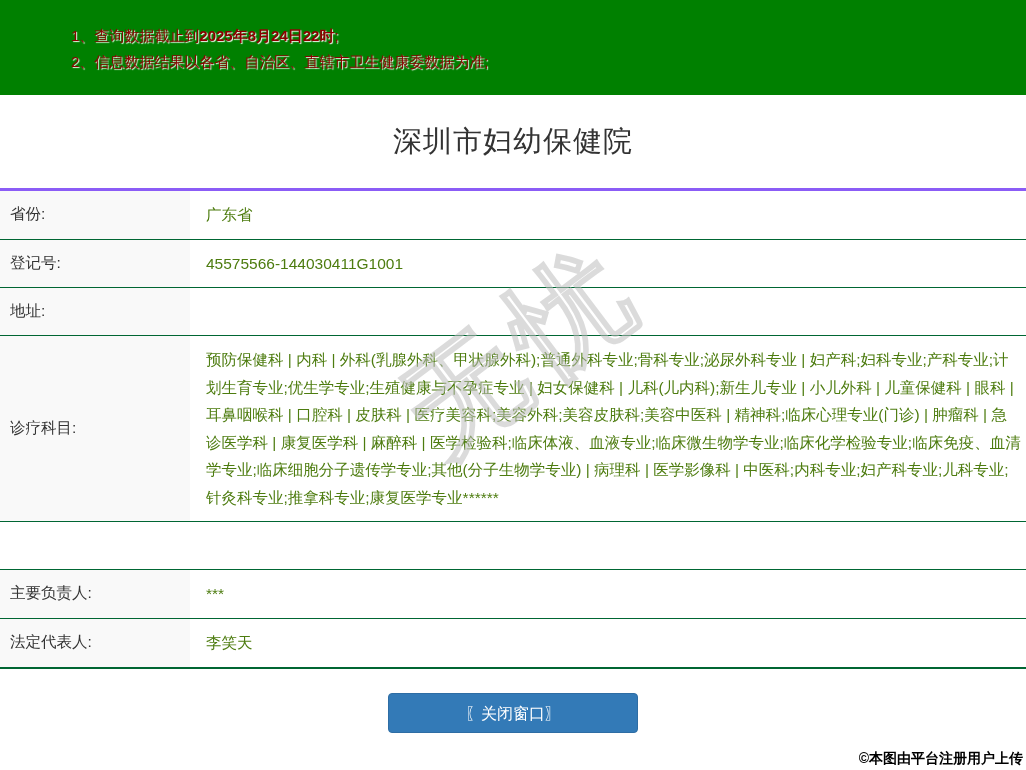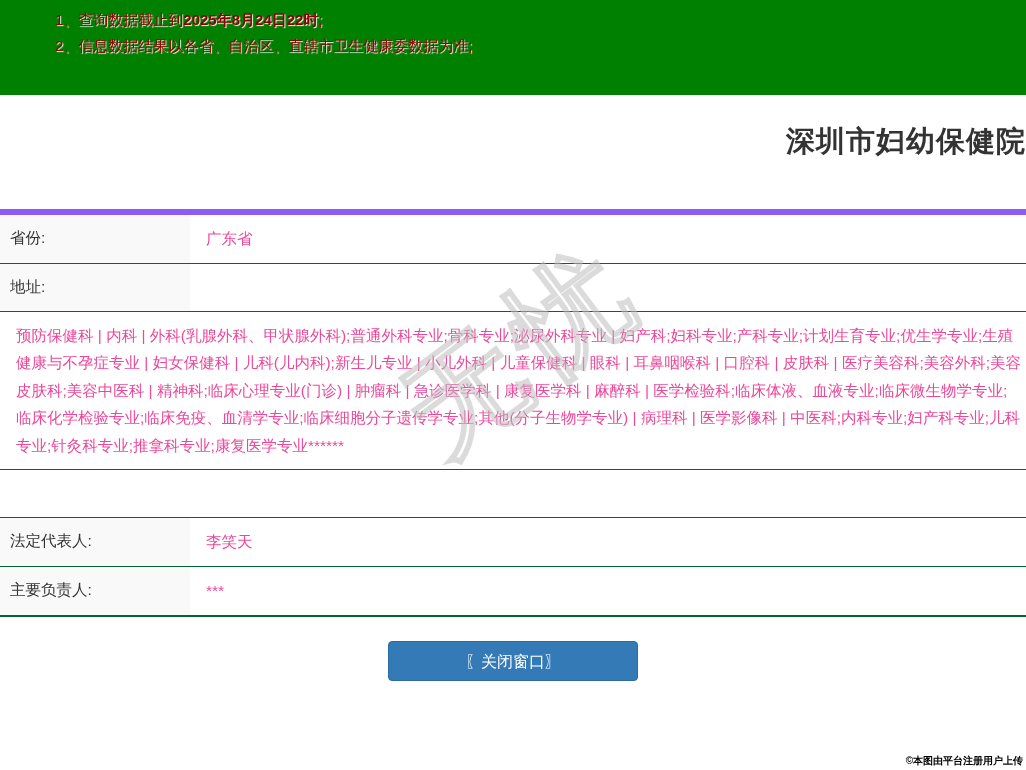--- a/index.html
+++ b/index.html
@@ -13,47 +13,46 @@
     color: #333333;
   }
 
   
   .notice-bar {
     background: #008000;
     width: 100%;
     height: 95px;
     padding: 7px 10px 0 55px;
   }
-  .notice-list { margin: 0; padding: 0; list-style: none; }
+  .notice-list { margin: 16px; padding: 0; list-style: none; }
   .notice-list li {
     font-size: 15px;
     line-height: 26px;
     color: #8B0000;
     text-shadow: 1px 1px 1px rgba(255,255,255,0.95);
     white-space: nowrap;
   }
   .notice-list li b { font-weight: bold; }
 
   
   .page-title {
     margin: 0;
     padding: 27px 0 26px 0;
-    text-align: right;
+    text-align: center;
     font-size: 29px;
-    font-weight: 700;
+    font-weight: 400;
     color: #333333;
     letter-spacing: 1px;
   }
 
   
   .info-table {
     width: 100%;
-    border-top: 6px solid #8b5cf6;
+    border-top: 3px solid #8b5cf6;
     border-bottom: 2px solid #006633;
-    margin-top: 21px;
   }
   .trow {
     display: flex;
     min-height: 48px;
     border-bottom: 1px solid #006633;
   }
   .trow:last-child { border-bottom: none; }
   .label-cell {
     width: 190px;
     flex: 0 0 190px;
@@ -64,21 +63,21 @@
     font-size: 15.5px;
     color: #333333;
   }
   .value-cell {
     flex: 1;
     padding: 10px 4px 10px 16px;
     display: flex;
     align-items: center;
     font-size: 15.5px;
     line-height: 27.5px;
-    color: #ec4899;
+    color: #4d7c0f;
     word-break: break-all;
   }
 
   
   .btn-wrap { text-align: center; margin-top: 24px; }
   .close-btn {
     display: inline-block;
     width: 250px;
     height: 40px;
     background: #337ab7;
@@ -108,21 +107,21 @@
     transform-origin: left center;
     pointer-events: none;
     user-select: none;
   }
 
   
   .credit {
     position: absolute;
     right: 3px;
     bottom: 2px;
-    font-size: 10px;
+    font-size: 14px;
     font-weight: bold;
     color: #000000;
     text-shadow: -1px 0 #fff, 1px 0 #fff, 0 -1px #fff, 0 1px #fff;
   }
 </style>
 </head>
 <body>
 
 <div class="notice-bar">
   <ul class="notice-list">
@@ -132,34 +131,39 @@
 </div>
 
 <h1 class="page-title">深圳市妇幼保健院</h1>
 
 <div class="info-table">
   <div class="trow">
     <div class="label-cell">省份:</div>
     <div class="value-cell">广东省</div>
   </div>
   <div class="trow">
+    <div class="label-cell">登记号:</div>
+    <div class="value-cell">45575566-144030411G1001</div>
+  </div>
+  <div class="trow">
     <div class="label-cell">地址:</div>
   </div>
   <div class="trow">
+    <div class="label-cell">诊疗科目:</div>
     <div class="value-cell">预防保健科 | 内科 | 外科(乳腺外科、甲状腺外科);普通外科专业;骨科专业;泌尿外科专业 | 妇产科;妇科专业;产科专业;计划生育专业;优生学专业;生殖健康与不孕症专业 | 妇女保健科 | 儿科(儿内科);新生儿专业 | 小儿外科 | 儿童保健科 | 眼科 | 耳鼻咽喉科 | 口腔科 | 皮肤科 | 医疗美容科;美容外科;美容皮肤科;美容中医科 | 精神科;临床心理专业(门诊) | 肿瘤科 | 急诊医学科 | 康复医学科 | 麻醉科 | 医学检验科;临床体液、血液专业;临床微生物学专业;临床化学检验专业;临床免疫、血清学专业;临床细胞分子遗传学专业;其他(分子生物学专业) | 病理科 | 医学影像科 | 中医科;内科专业;妇产科专业;儿科专业;针灸科专业;推拿科专业;康复医学专业******</div>
   </div>
   <div class="trow">
   </div>
   <div class="trow">
+    <div class="label-cell">主要负责人:</div>
+    <div class="value-cell">***</div>
+  </div>
+  <div class="trow">
     <div class="label-cell">法定代表人:</div>
     <div class="value-cell">李笑天</div>
-  </div>
-  <div class="trow">
-    <div class="label-cell">主要负责人:</div>
-    <div class="value-cell">***</div>
   </div>
 </div>
 
 <div class="btn-wrap">
   <button class="close-btn">〖关闭窗口〗</button>
 </div>
 
 <div class="watermark">无忧</div>
 
 <div class="credit">©本图由平台注册用户上传</div>

